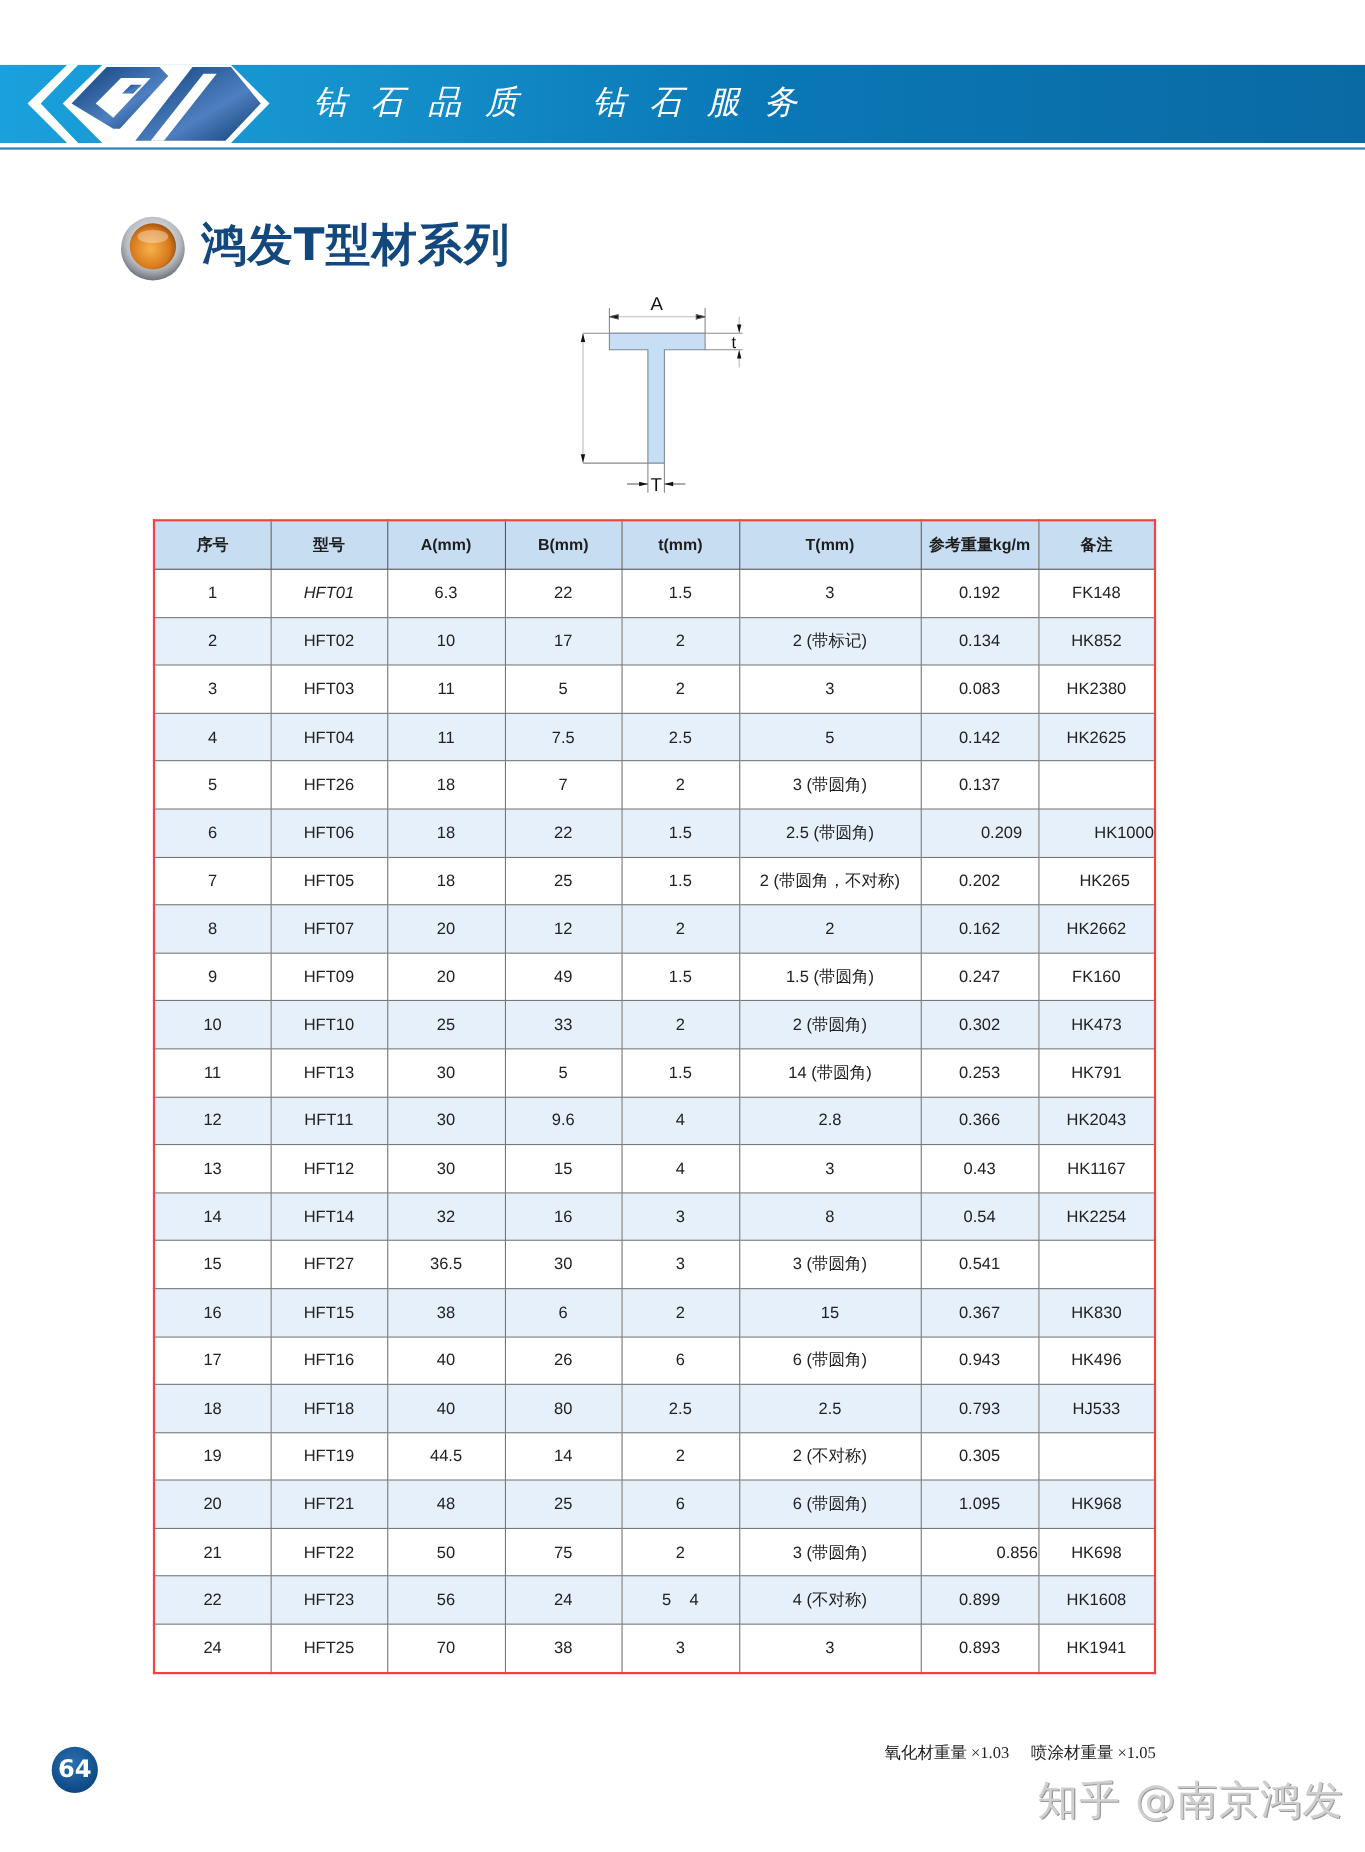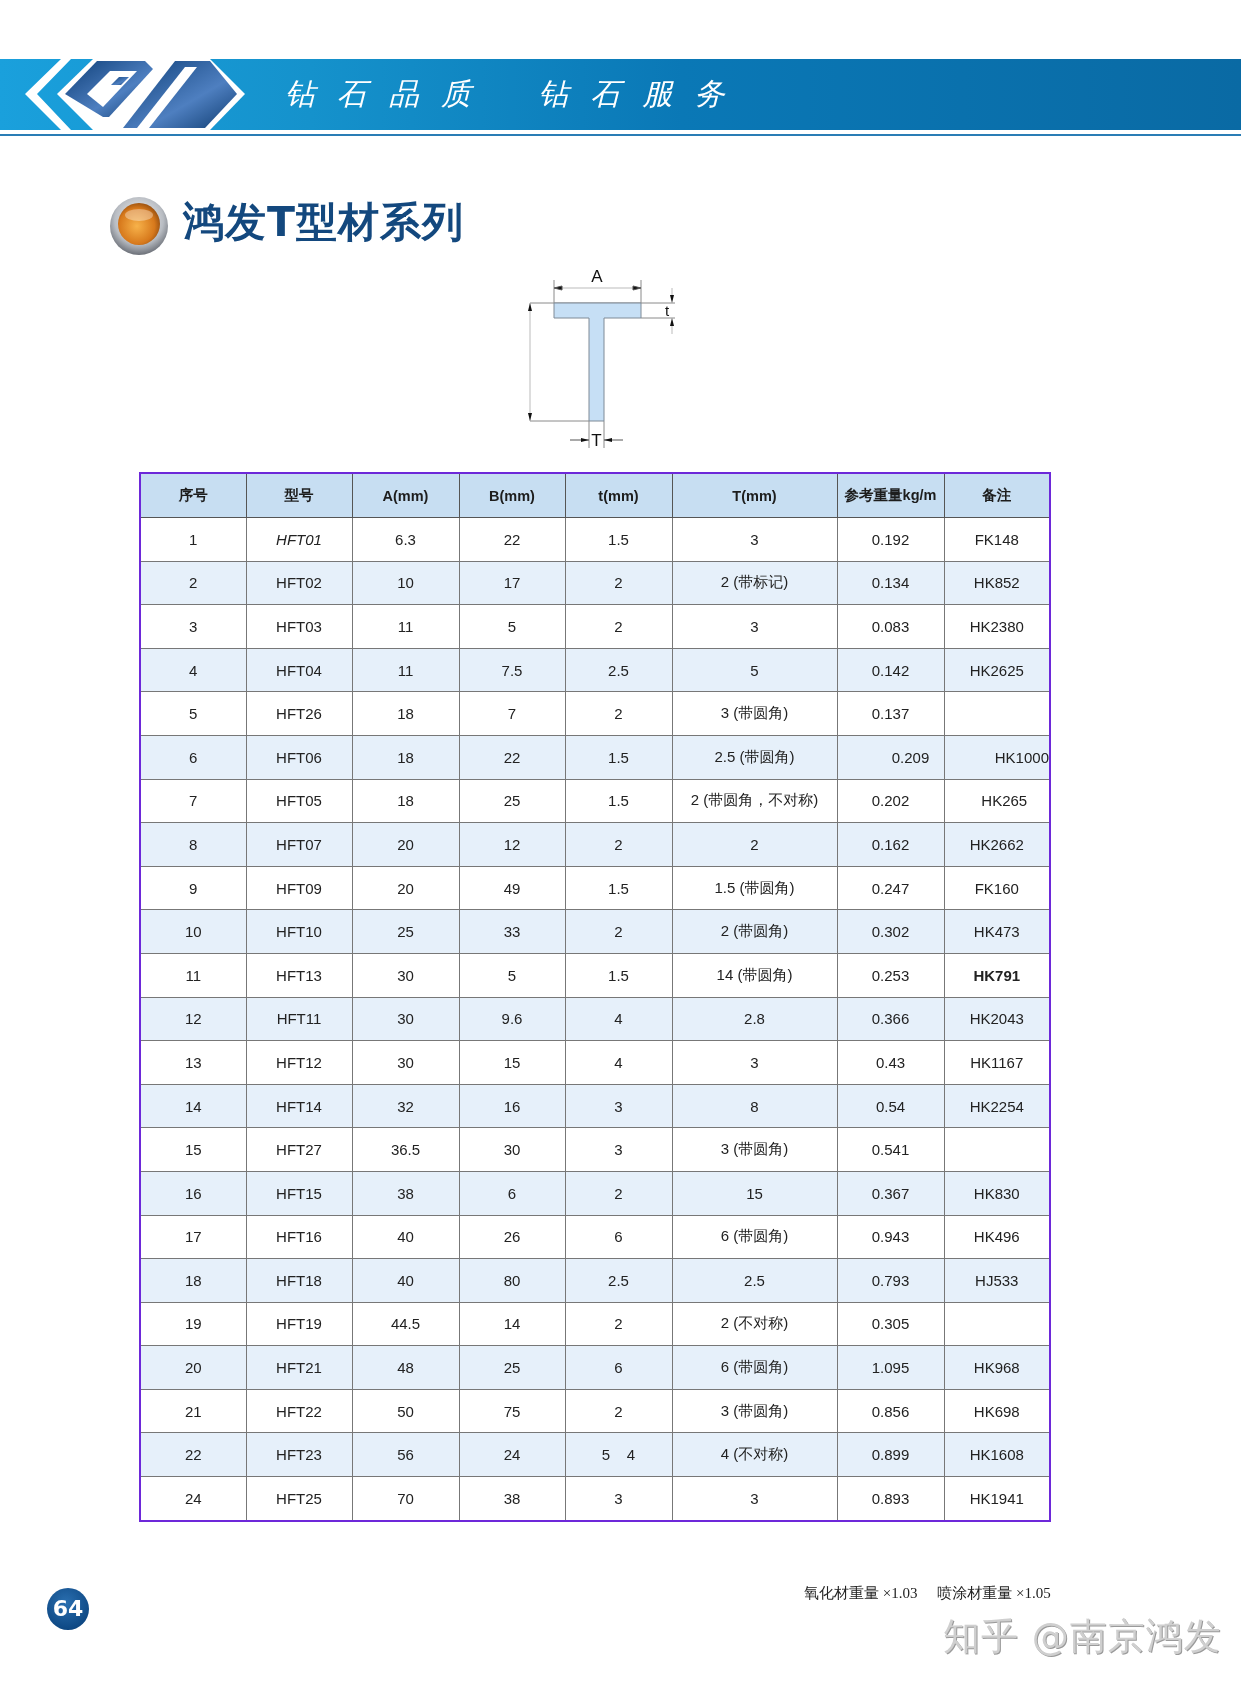--- a/index.html
+++ b/index.html
@@ -38,21 +38,21 @@
   table.spec th, table.spec td {
     border: 1px solid #777; text-align: center; padding: 0; overflow: hidden; white-space: nowrap;
   }
   table.spec th {
     height: 43px; background: #c7def2; font-weight: bold; font-size: 14.5px; color: #1d1d1d;
     border-color: #555;
   }
   table.spec td { height: 42.6px; }
   table.spec tbody tr:nth-child(odd) td { background: #ffffff; }
   table.spec tbody tr:nth-child(even) td { background: #e6f0fa; }
-  table.spec { border: 2px solid #6d28d9; }
+  table.spec { border: 2px solid #ef4444; }
   .footnote {
     position: absolute; left: 804px; top: 1584px; font-size: 15px; color: #222;
     font-family: "Liberation Serif", "DejaVu Serif", serif; white-space: nowrap;
   }
   .footnote span { margin-right: 16px; }
   .page-badge {
     position: absolute; left: 47px; top: 1588px; width: 42px; height: 42px; border-radius: 50%;
     background: radial-gradient(circle at 45% 35%, #2a6fb0 0%, #0f4a86 70%, #0b3a6c 100%);
     color: #ffffff; font-weight: bold; font-size: 22px; line-height: 42px; text-align: center;
     font-family: "DejaVu Sans", sans-serif;
@@ -281,21 +281,21 @@
         <td style="white-space: pre;">HK473</td>
       </tr>
       <tr>
         <td style="white-space: pre;">11</td>
         <td style="white-space: pre;">HFT13</td>
         <td style="white-space: pre;">30</td>
         <td style="white-space: pre;">5</td>
         <td style="white-space: pre;">1.5</td>
         <td style="white-space: pre;">14 (带圆角)</td>
         <td style="white-space: pre;">0.253</td>
-        <td style="white-space: pre; font-weight: bold;">HK791</td>
+        <td style="white-space: pre;">HK791</td>
       </tr>
       <tr>
         <td style="white-space: pre;">12</td>
         <td style="white-space: pre;">HFT11</td>
         <td style="white-space: pre;">30</td>
         <td style="white-space: pre;">9.6</td>
         <td style="white-space: pre;">4</td>
         <td style="white-space: pre;">2.8</td>
         <td style="white-space: pre;">0.366</td>
         <td style="white-space: pre;">HK2043</td>
@@ -380,21 +380,21 @@
         <td style="white-space: pre;">1.095</td>
         <td style="white-space: pre;">HK968</td>
       </tr>
       <tr>
         <td style="white-space: pre;">21</td>
         <td style="white-space: pre;">HFT22</td>
         <td style="white-space: pre;">50</td>
         <td style="white-space: pre;">75</td>
         <td style="white-space: pre;">2</td>
         <td style="white-space: pre;">3 (带圆角)</td>
-        <td style="white-space: pre;">0.856</td>
+        <td style="white-space: pre; text-align: right;">0.856</td>
         <td style="white-space: pre;">HK698</td>
       </tr>
       <tr>
         <td style="white-space: pre;">22</td>
         <td style="white-space: pre;">HFT23</td>
         <td style="white-space: pre;">56</td>
         <td style="white-space: pre;">24</td>
         <td style="white-space: pre;">5    4</td>
         <td style="white-space: pre;">4 (不对称)</td>
         <td style="white-space: pre;">0.899</td>

